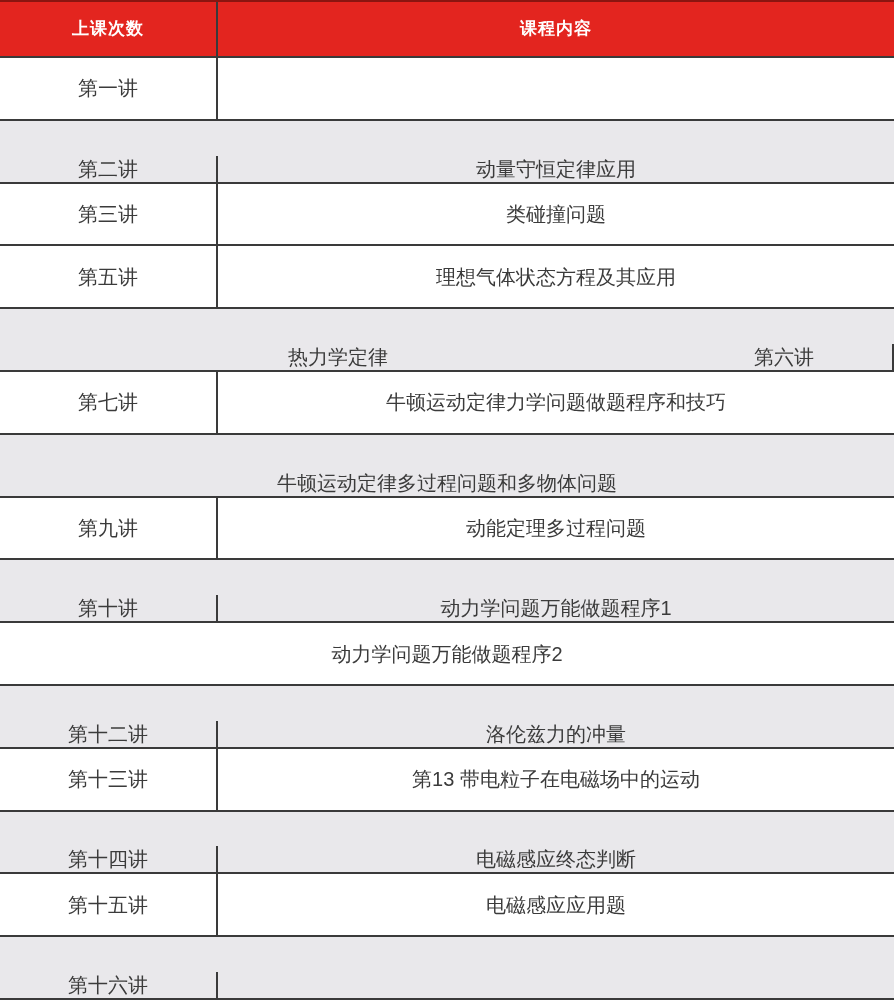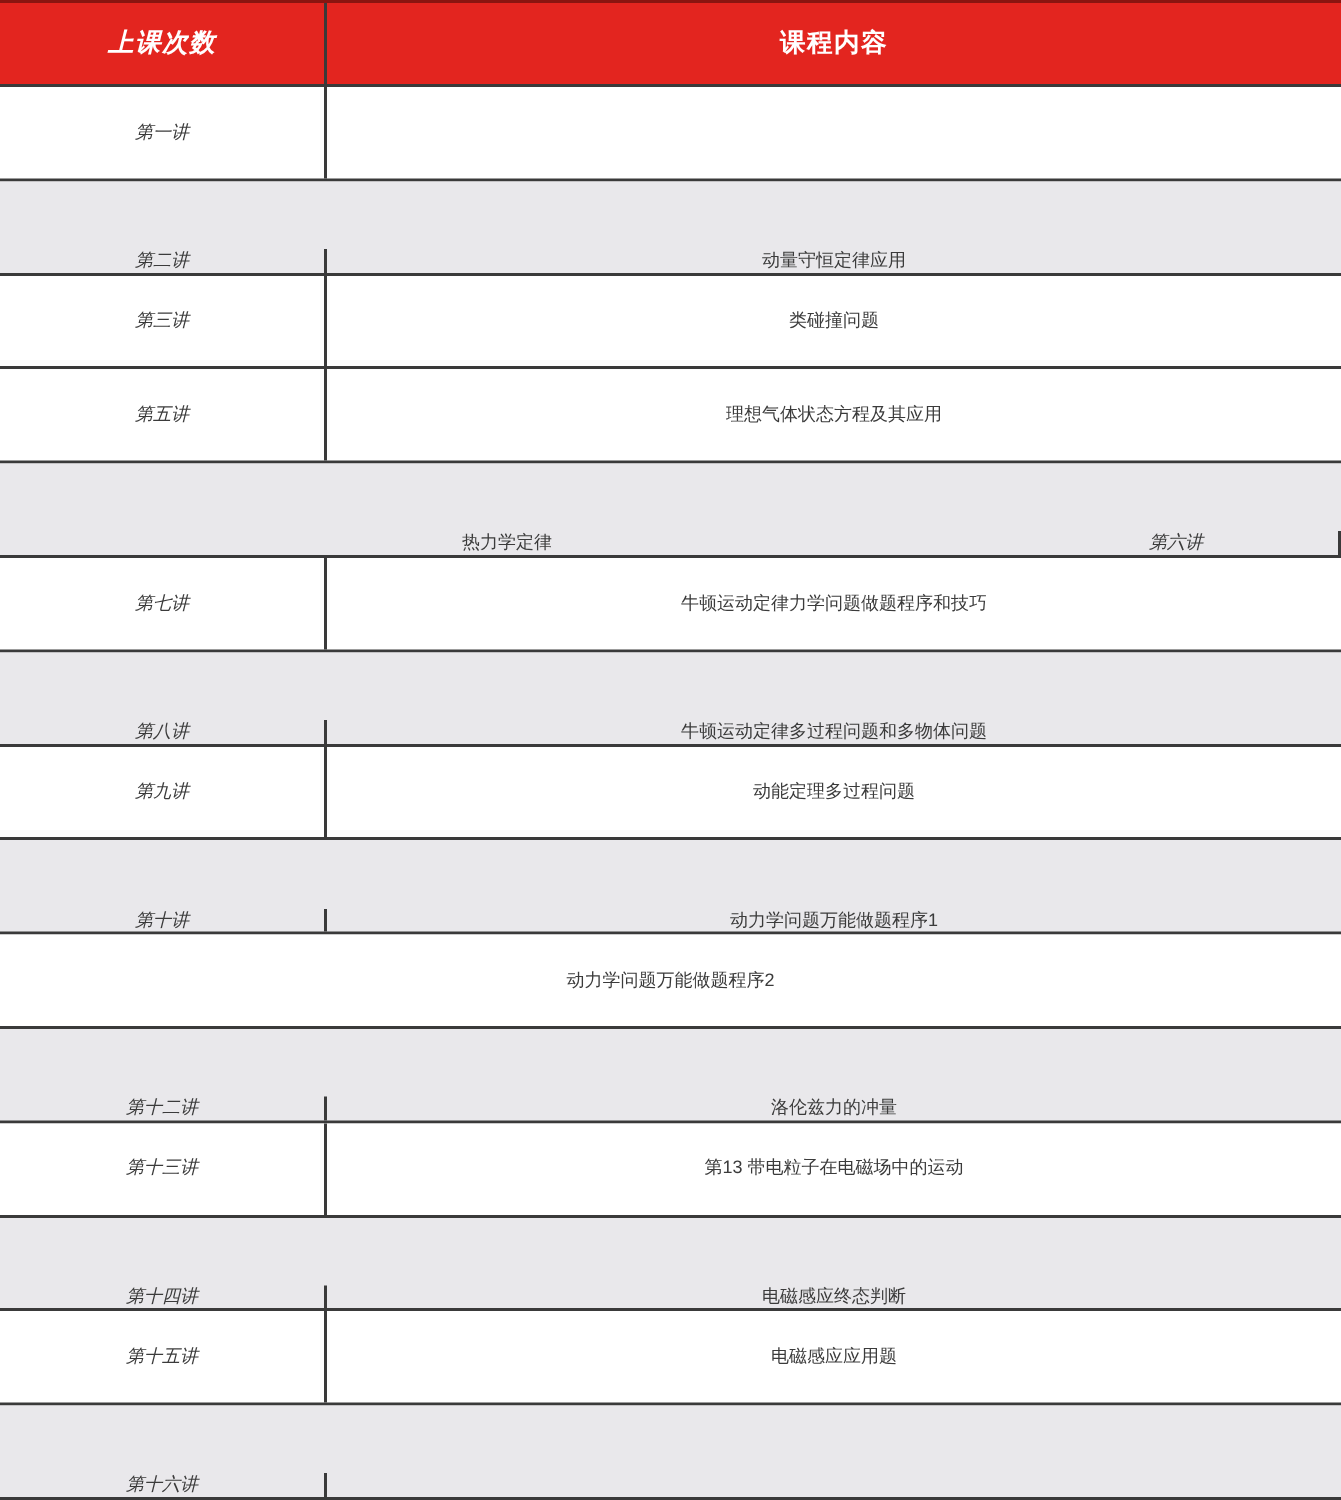--- a/index.html
+++ b/index.html
@@ -39,29 +39,28 @@
     flex: 0 0 56px;
     background: var(--header-bg);
     border-bottom: 2px solid var(--grid-border);
   }
   .cell {
     display: flex;
     align-items: center;
     justify-content: center;
     text-align: center;
     padding: 0 10px;
-    font-size: 12px;
+    font-size: 20px;
     color: var(--cell-text);
     line-height: 1.3;
   }
   .col-session {
     width: 218px;
     flex: 0 0 218px;
     border-right: 2px solid var(--grid-border);
-    font-style: italic;
   }
   .col-content {
     flex: 1 1 auto;
   }
   .header-row .cell {
     color: var(--header-text);
     font-weight: bold;
     font-size: 17px;
     letter-spacing: 1px;
   }
@@ -92,21 +91,20 @@
   </div>
     <div class="row alt">
     <div class="cell col-content">热力学定律</div>
     <div class="cell col-session">第六讲</div>
   </div>
     <div class="row">
     <div class="cell col-session">第七讲</div>
     <div class="cell col-content">牛顿运动定律力学问题做题程序和技巧</div>
   </div>
     <div class="row alt">
-    <div class="cell col-session">第八讲</div>
     <div class="cell col-content">牛顿运动定律多过程问题和多物体问题</div>
   </div>
     <div class="row">
     <div class="cell col-session">第九讲</div>
     <div class="cell col-content">动能定理多过程问题</div>
   </div>
     <div class="row alt">
     <div class="cell col-session">第十讲</div>
     <div class="cell col-content">动力学问题万能做题程序1</div>
   </div>

